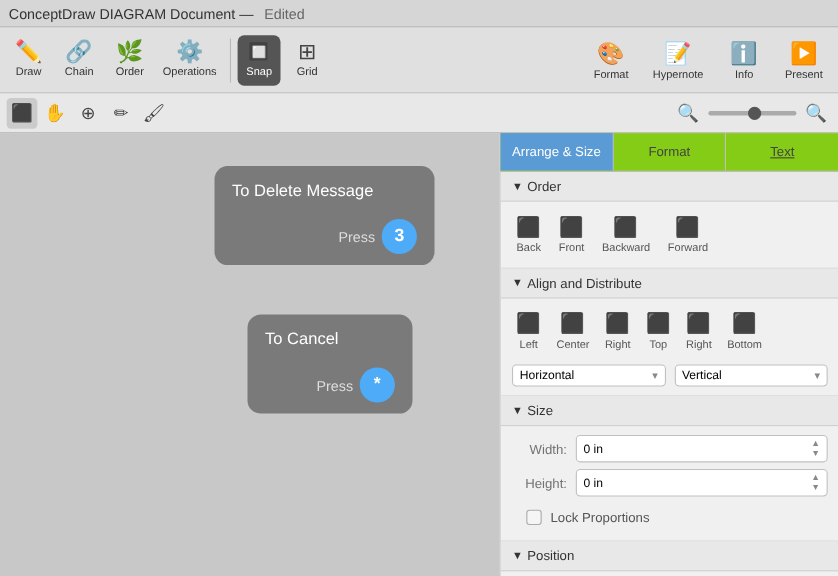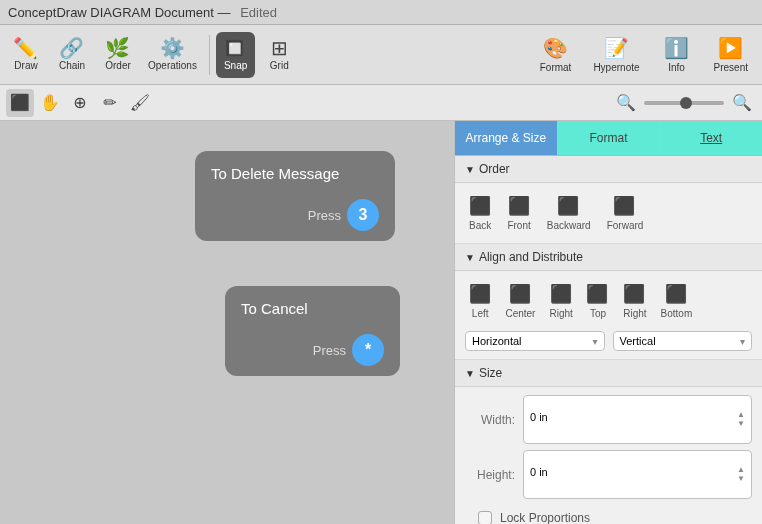--- a/index.html
+++ b/index.html
@@ -183,21 +183,21 @@
       width: 308px;
       background: #f0f0f0;
       border-left: 1px solid #c0c0c0;
       display: flex;
       flex-direction: column;
     }
 
     
     .panel-tabs {
       display: flex;
-      background: #5eead4;
+      background: #84cc16;
       border-bottom: 1px solid #b8b8b8;
       text-align: center;
     }
     .panel-tab {
       flex: 1;
       height: 34px;
       display: flex;
       align-items: center;
       justify-content: center;
       font-size: 12px;
@@ -294,24 +294,25 @@
     }
     .field-label {
       width: 50px;
       font-size: 12px;
       color: #737373;
       text-align: right;
     }
     .field-input {
       flex: 1;
       display: flex;
+      align-items: center;
       background: white;
       border: 1px solid #c0c0c0;
       border-radius: 4px;
-      padding: 15px 6px;
+      padding: 3px 6px;
       font-size: 11px;
     }
     .field-input .value { flex: 1; }
     .field-input .stepper {
       display: flex;
       flex-direction: column;
       gap: 1px;
     }
     .stepper-btn { font-size: 8px; color: #888; cursor: pointer; line-height: 1; }
 
@@ -406,21 +407,21 @@
   <div class="canvas">
 
     <div class="node" style="left: 195px; top: 30px; width: 200px; height: 90px;">
       <span class="node-label">To Delete Message</span>
       <div class="node-footer">
         <span class="node-press-label">Press</span>
         <div class="node-badge">3</div>
       </div>
     </div>
 
-    <div class="node" style="left: 225px; top: 165px; width: 175px; height: 90px;">
+    <div class="node" style="left: 225px; top: 165px; width: 150px; height: 90px;">
       <span class="node-label">To Cancel</span>
       <div class="node-footer">
         <span class="node-press-label">Press</span>
         <div class="node-badge">*</div>
       </div>
     </div>
   </div>
 
   <div class="panel">
 

